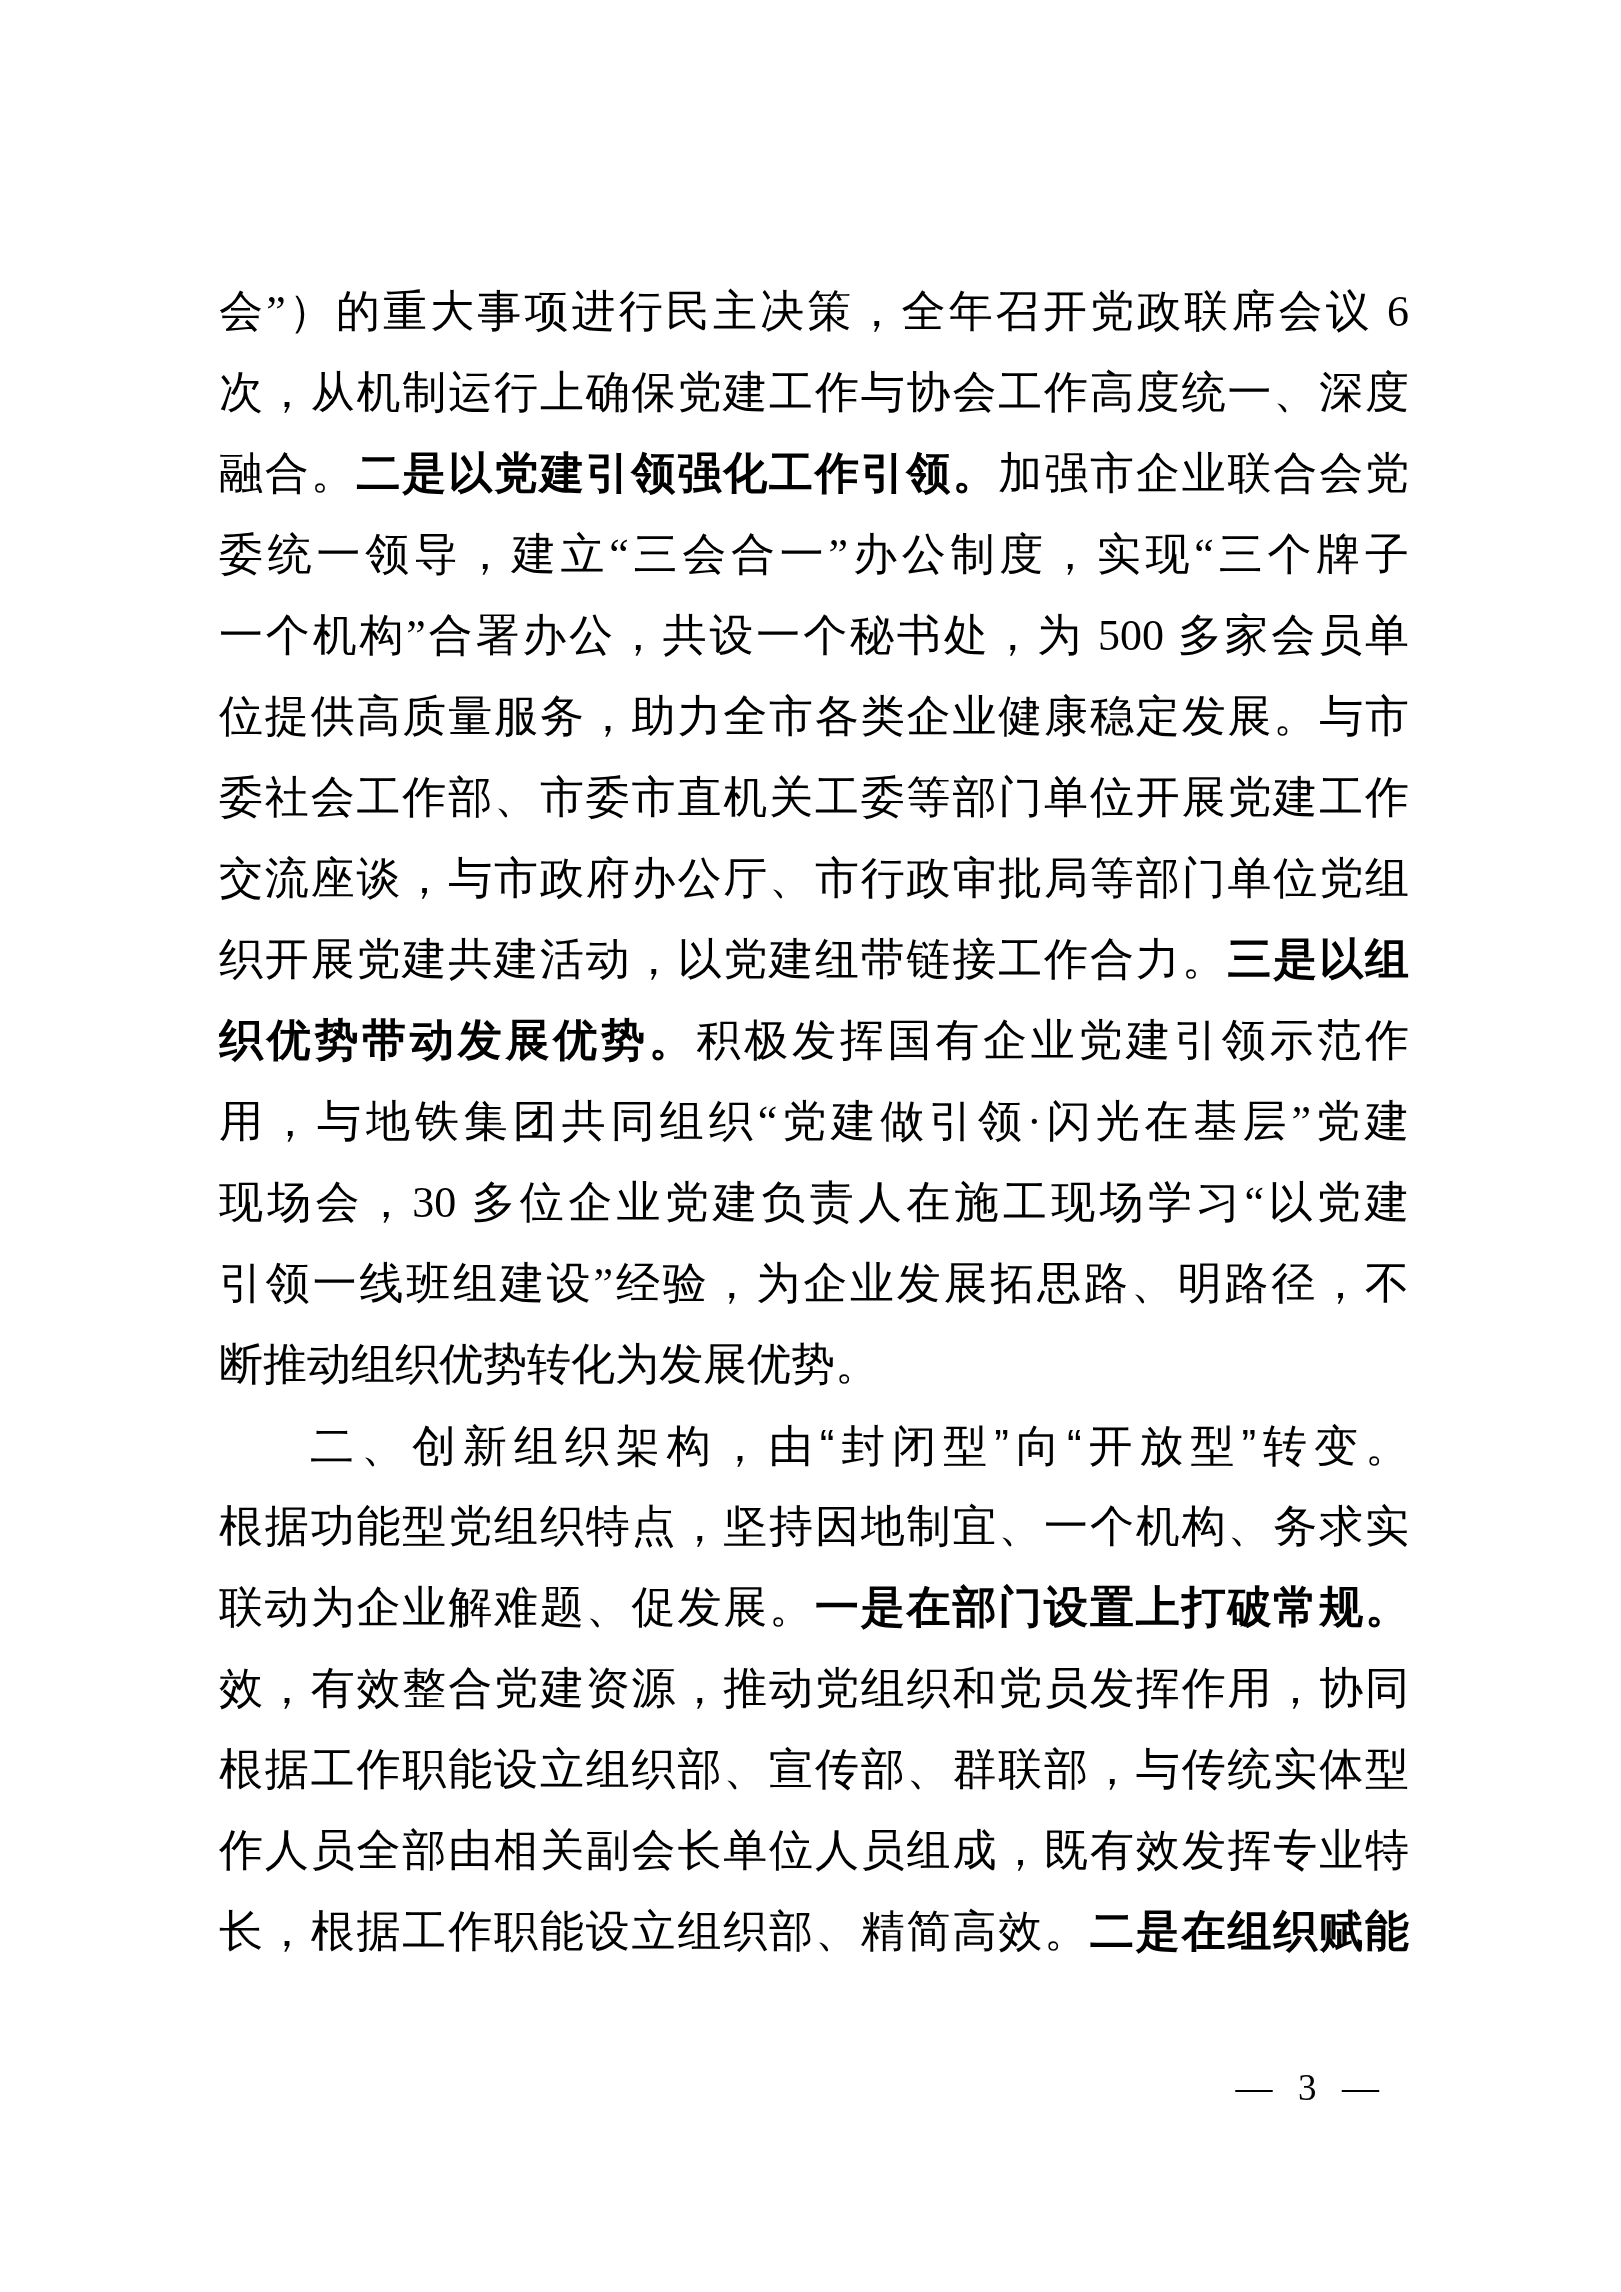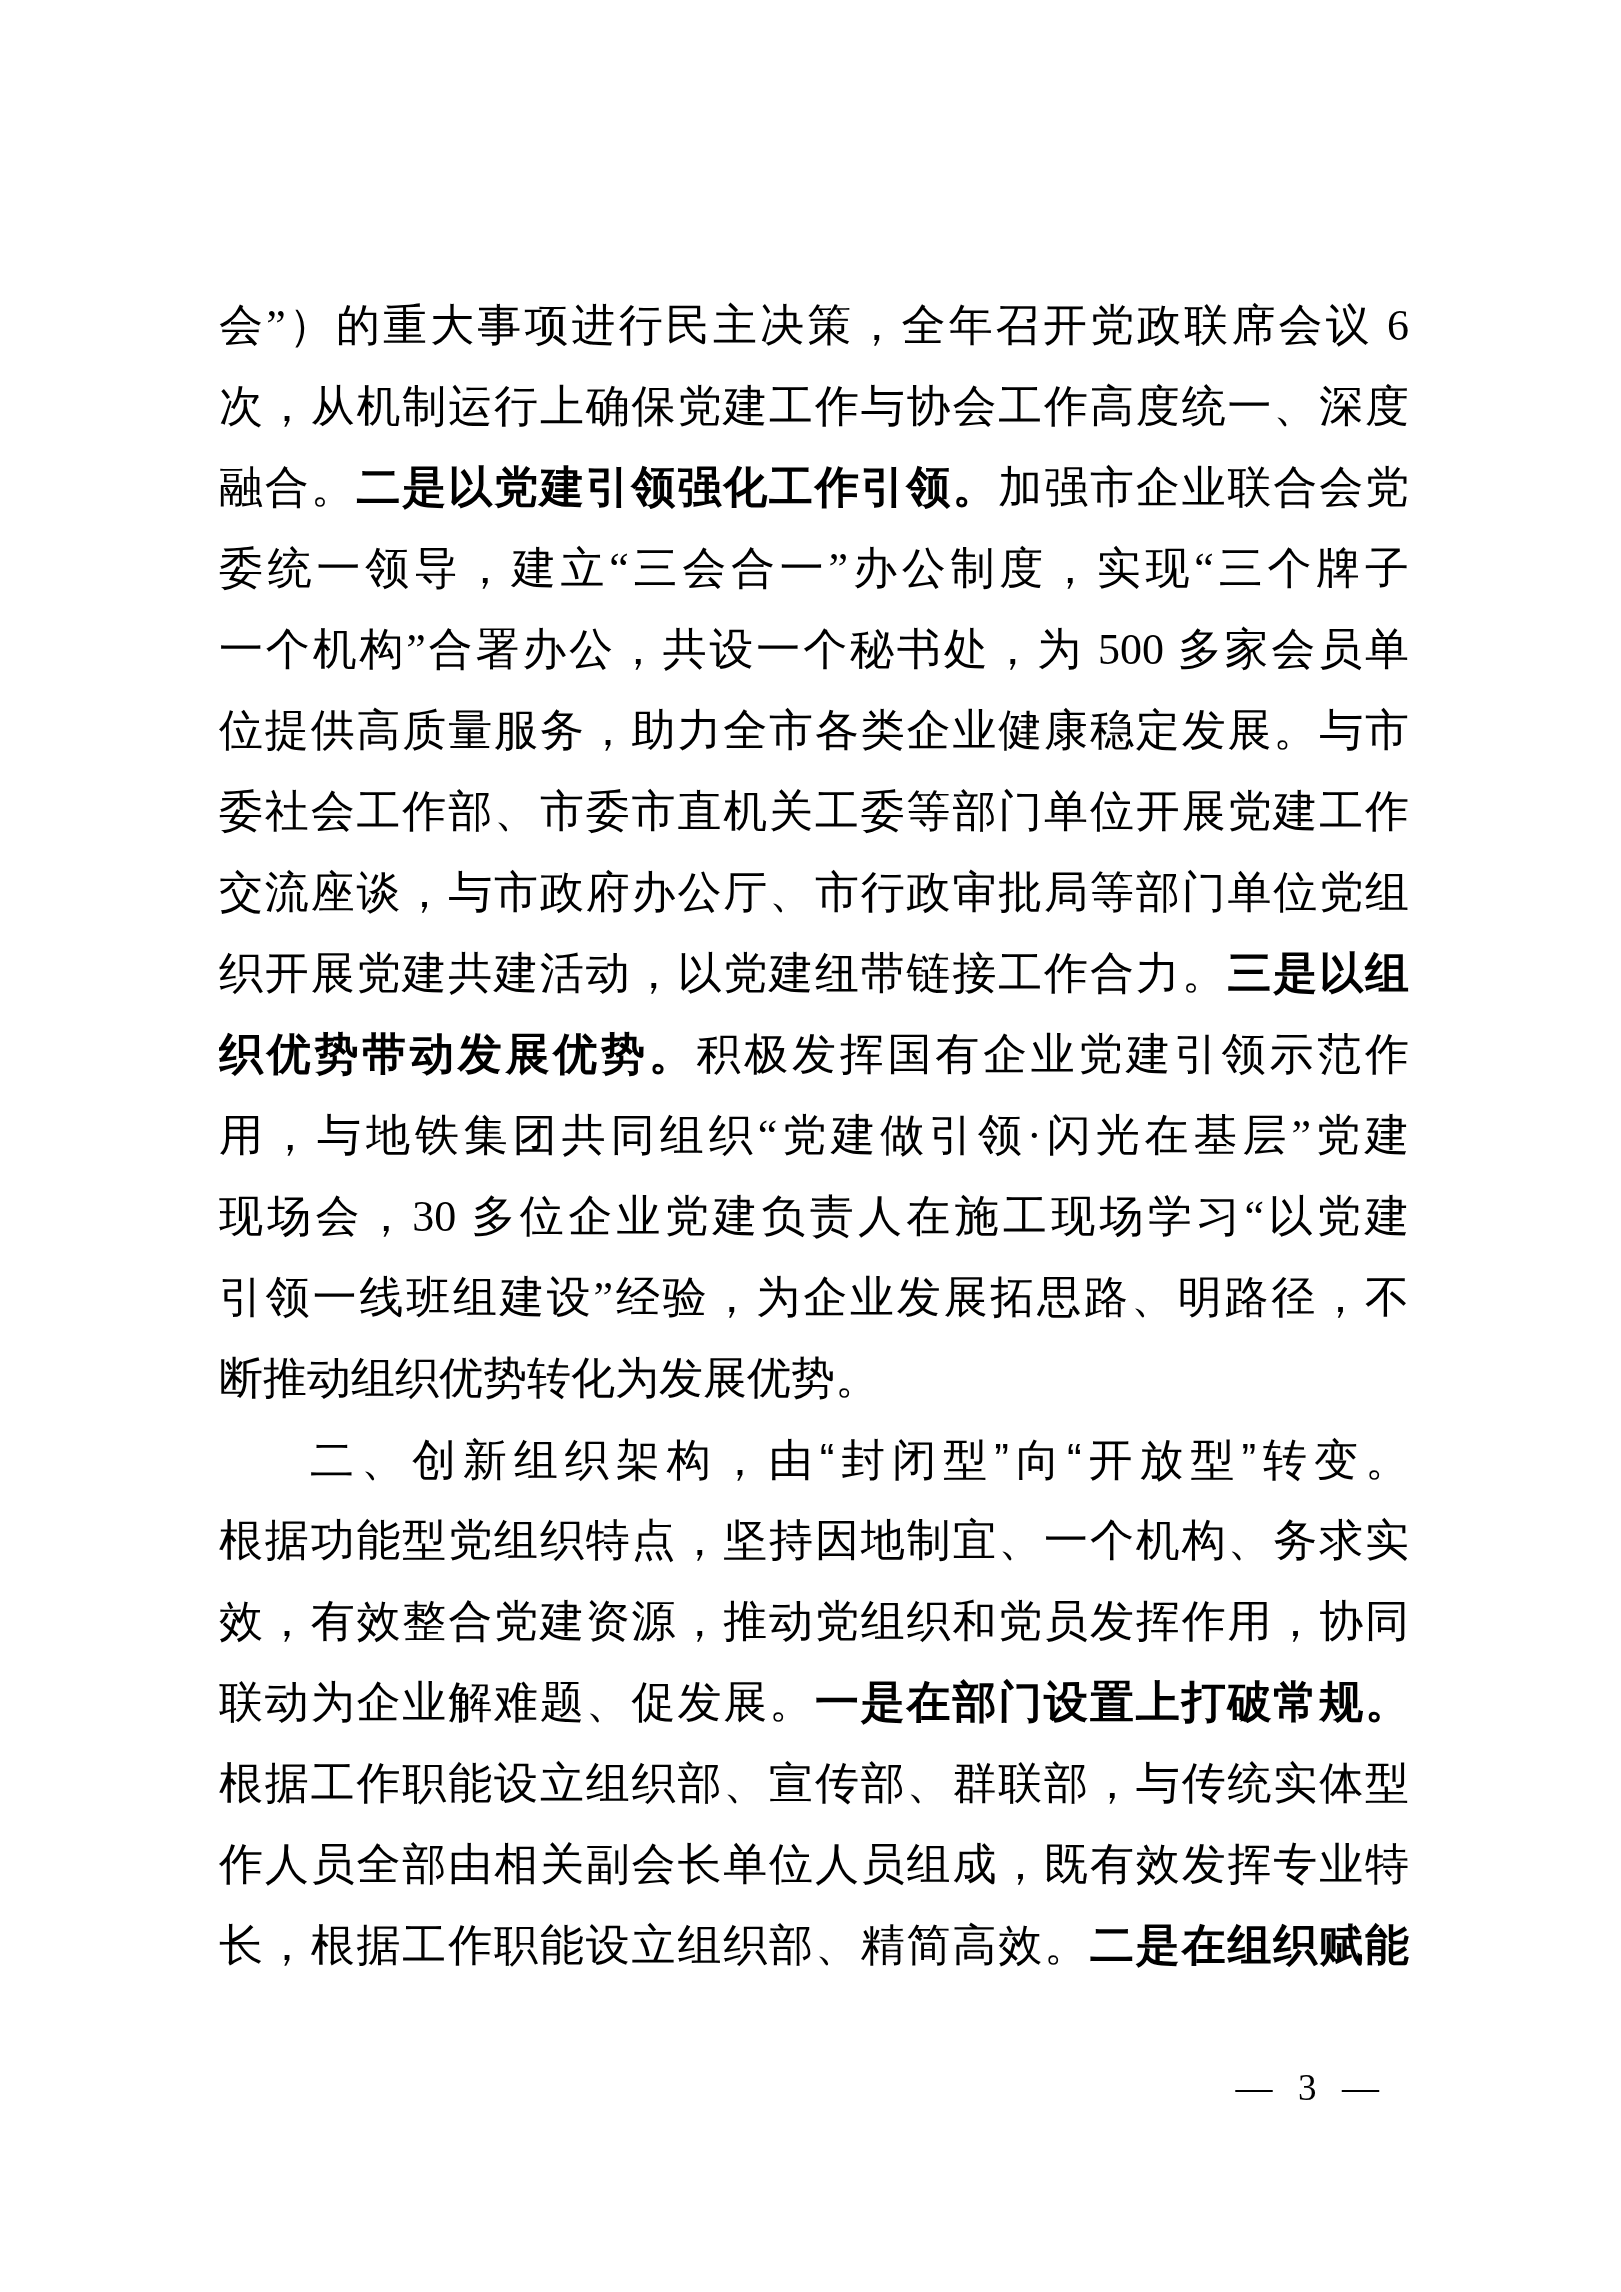--- a/index.html
+++ b/index.html
@@ -12,21 +12,21 @@
     width: 1621px;
     height: 2293px;
     background: #ffffff;
     overflow: hidden;
     font-family: "Liberation Serif", "DejaVu Serif", serif;
     color: #000000;
   }
   .text-block {
     position: absolute;
     left: 219px;
-    top: 285px;
+    top: 271px;
     width: 1190px;
   }
   .line {
     height: 81px;
     line-height: 81px;
     font-size: 44px;
     letter-spacing: 0;
     text-align: justify;
     text-align-last: justify;
     white-space: normal;
@@ -73,22 +73,22 @@
       <div class="line"><span>委社会工作部、市委市直机关工委等部门单位开展党建工作</span></div>
       <div class="line"><span>交流座谈，与市政府办公厅、市行政审批局等部门单位党组</span></div>
       <div class="line"><span>织开展党建共建活动，以党建纽带链接工作合力。</span><span class="bold">三是以组</span></div>
       <div class="line"><span class="bold">织优势带动发展优势。</span><span>积极发挥国有企业党建引领示范作</span></div>
       <div class="line"><span>用，与地铁集团共同组织“党建做引领·闪光在基层”党建</span></div>
       <div class="line"><span>现场会，30 多位企业党建负责人在施工现场学习“以党建</span></div>
       <div class="line"><span>引领一线班组建设”经验，为企业发展拓思路、明路径，不</span></div>
       <div class="line no-justify"><span>断推动组织优势转化为发展优势。</span></div>
       <div class="line indent heading"><span class="bold">二、创新组织架构，由“封闭型”向“开放型”转变。</span></div>
       <div class="line"><span>根据功能型党组织特点，坚持因地制宜、一个机构、务求实</span></div>
+      <div class="line"><span>联动为企业解难题、促发展。</span><span class="bold">一是在部门设置上打破常规。</span></div>
       <div class="line"><span>效，有效整合党建资源，推动党组织和党员发挥作用，协同</span></div>
-      <div class="line"><span>联动为企业解难题、促发展。</span><span class="bold">一是在部门设置上打破常规。</span></div>
       <div class="line"><span>根据工作职能设立组织部、宣传部、群联部，与传统实体型</span></div>
       <div class="line"><span>作人员全部由相关副会长单位人员组成，既有效发挥专业特</span></div>
       <div class="line"><span>长，根据工作职能设立组织部、精简高效。</span><span class="bold">二是在组织赋能</span></div>
     </div>
   <div class="footer">
     <span>—</span>
     <span>3</span>
     <span>—</span>
   </div>
 </div>

